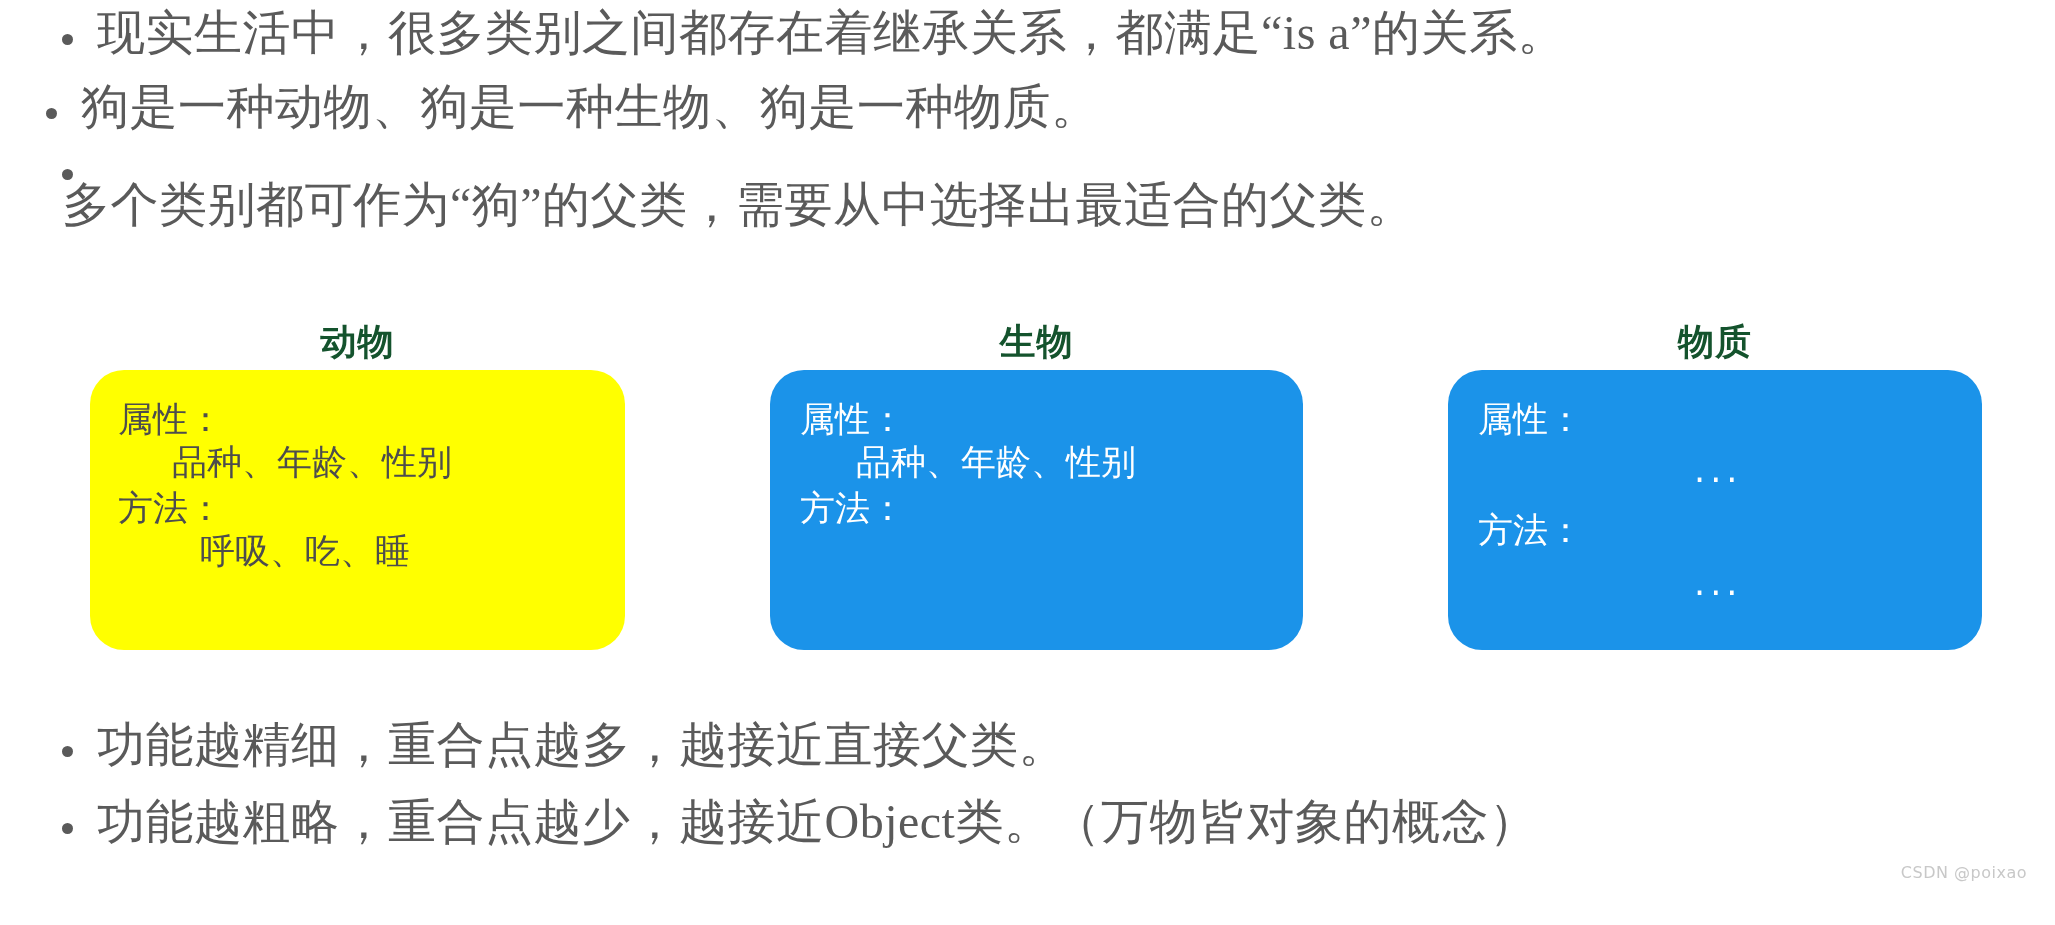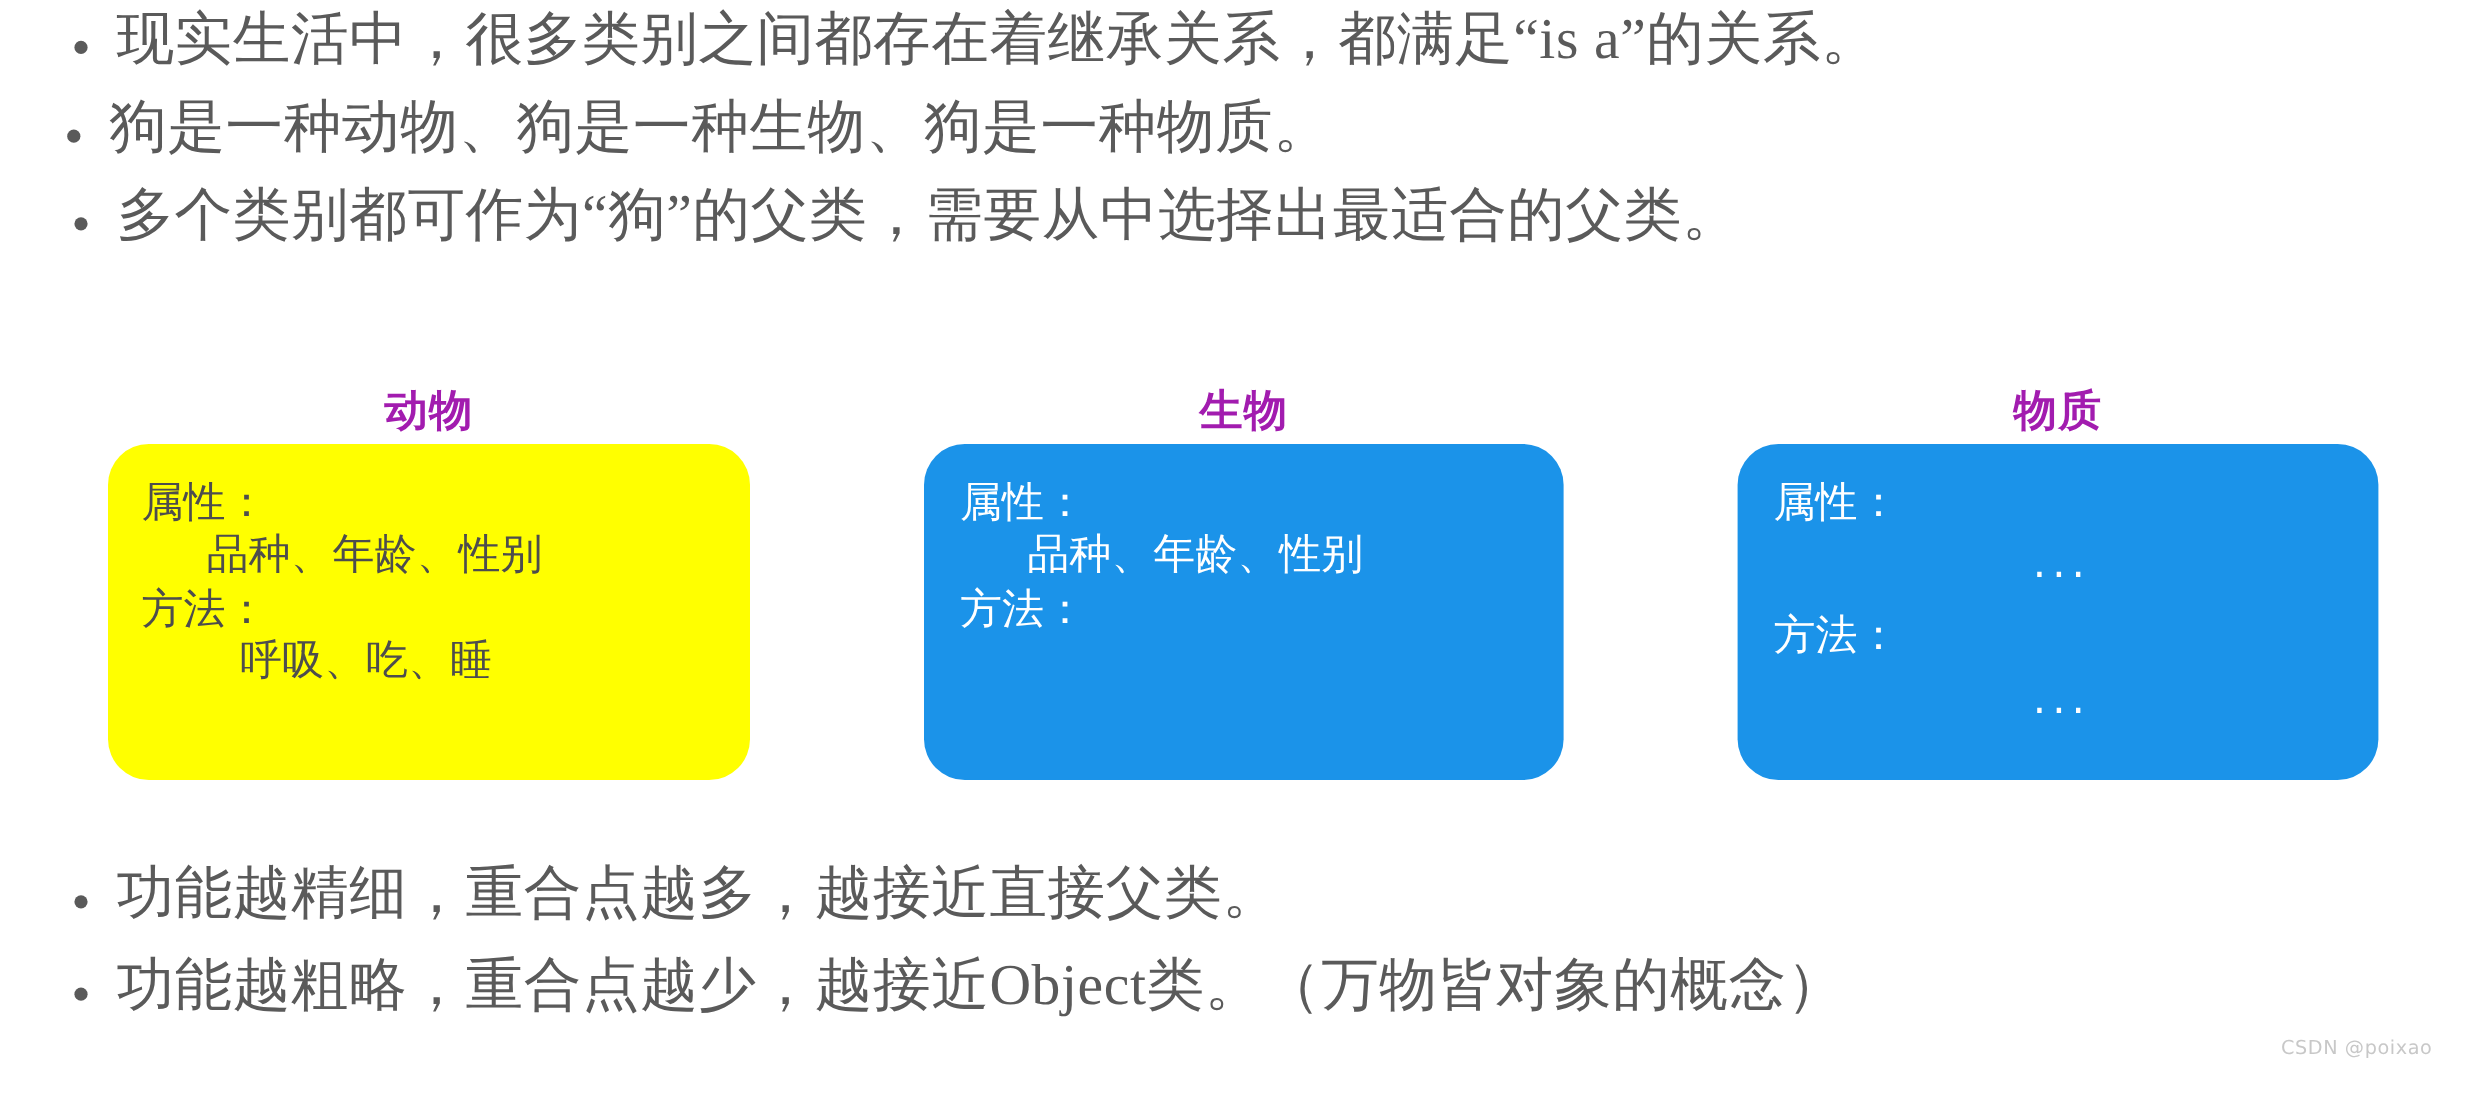--- a/index.html
+++ b/index.html
@@ -43,36 +43,36 @@
     width: 11px;
     height: 11px;
     border-radius: 50%;
     background: #5a5a5a;
     margin-right: 24px;
     margin-top: 26px;
   }
   .bullet .btext { display: block; }
 
   .b1 { left: 62px; top: 8px; }
-  .b2 { left: 56px; top: 82px; }
-  .b3 { left: 62px; top: 155px; }
+  .b2 { left: 46px; top: 82px; }
+  .b3 { left: 62px; top: 143px; flex-direction: column; }
   .b4 { left: 62px; top: 720px; }
   .b5 { left: 62px; top: 797px; }
 
   
   .class-col { position: absolute; }
 
   .col-title {
     position: absolute;
     width: 100%;
     text-align: center;
     font-family: "DejaVu Sans", "Liberation Sans", sans-serif;
     font-weight: bold;
     font-size: 36px;
-    color: #a21caf;
+    color: #14532d;
     letter-spacing: 1px;
     top: 0;
   }
 
   .class-box {
     position: absolute;
     top: 52px;
     border-radius: 34px;
     box-sizing: border-box;
     font-family: "DejaVu Sans", "Liberation Sans", sans-serif;

